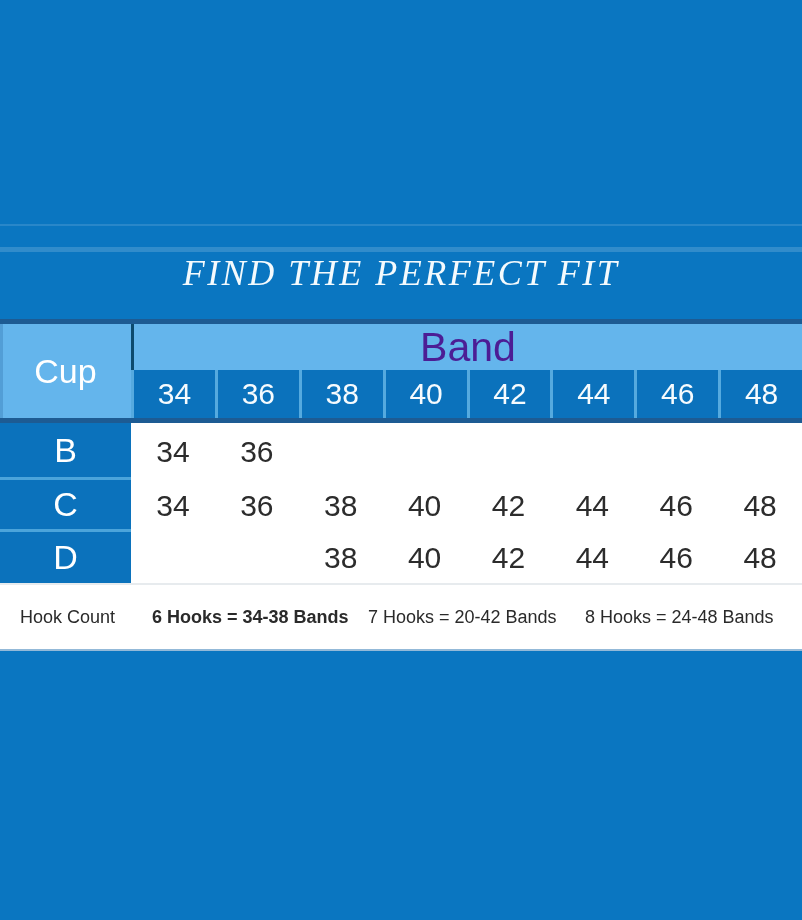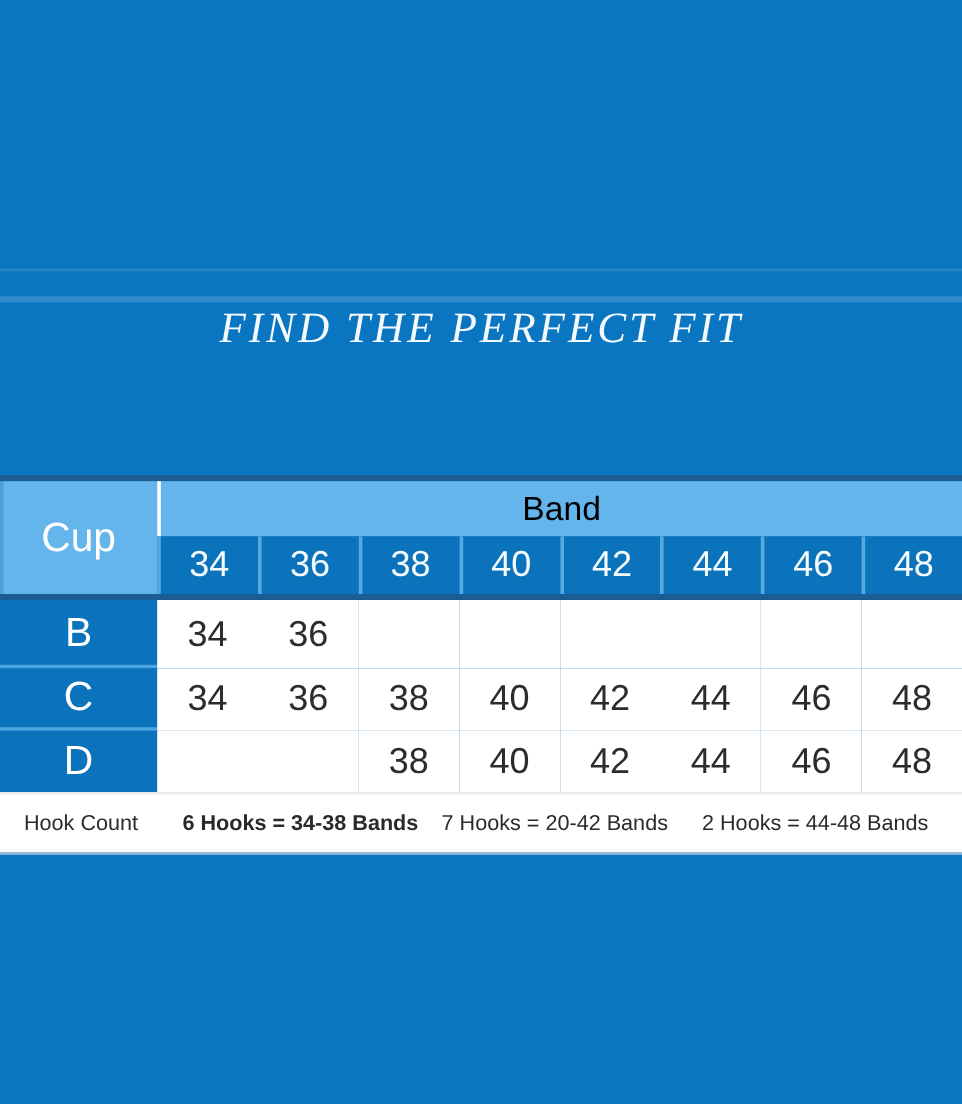--- a/index.html
+++ b/index.html
@@ -7,21 +7,21 @@
   body { font-family: "Liberation Sans", sans-serif; }
 
   .page {
     position: relative;
     width: 802px; height: 920px;
     background: #0A76C1;
     overflow: hidden;
   }
 
   
-  .hero { position: relative; width: 100%; height: 396px; }
+  .hero { position: relative; width: 100%; height: 319px; }
   .rule { position: absolute; left: 0; width: 100%; background: rgba(255,255,255,0.16); }
   .rule-1 { top: 224px; height: 2px; opacity: .8; }
   .rule-2 { top: 247px; height: 5px; }
   .page-title {
     position: absolute; top: 251px; left: 0; width: 100%;
     text-align: center;
     font-family: "Liberation Serif", "DejaVu Serif", serif;
     font-style: italic; font-weight: 500;
     font-size: 36px; line-height: 44px;
     letter-spacing: 2.5px;
@@ -38,23 +38,23 @@
   }
   .cell { display: flex; align-items: center; justify-content: center; }
   .cup-cell {
     grid-row: 1 / 3; grid-column: 1;
     background: #64B5EC; color: #FFFFFF;
     font-size: 34px;
     box-shadow: inset 3px 0 0 rgba(29,91,147,0.25);
   }
   .band-cell {
     grid-row: 1; grid-column: 2 / 10;
-    background: #64B5EC; color: #000000;
-    font-size: 28px;
-    border-left: 3px solid #ffffff;
+    background: #64B5EC; color: #4c1d95;
+    font-size: 41px;
+    border-left: 3px solid #0c4a6e;
   }
   .num-cell {
     grid-row: 2;
     background: #0B72BC; color: #F6FBFE;
     font-size: 30px;
     border-left: 3px solid #55AADF;
   }
 
   .grid-body { grid-template-rows: 57px 52px 51px; }
   .cup-row {
@@ -62,21 +62,21 @@
     font-size: 34px;
   }
   .cup-row.has-divider { border-bottom: 3px solid #4BA4DB; }
   .data-cell {
     background: #FFFFFF; color: #2C2C2C;
     font-size: 30px;
   }
 
   
   .hook-row {
-    position: relative; width: 802px; height: 52px;
+    position: relative; width: 802px; height: 68px;
     background: #FFFFFF;
     border-top: 2px solid #E7EBEE;
     border-bottom: 2px solid #93B9D8;
     color: #2A2A2A;
     font-size: 18px;
   }
   .hook-row span {
     position: absolute; top: 50%; transform: translateY(-50%);
     white-space: nowrap;
   }
@@ -142,18 +142,18 @@
     <div class="cell data-cell">42</div>
     <div class="cell data-cell">44</div>
     <div class="cell data-cell">46</div>
     <div class="cell data-cell">48</div>
   </div>
 
   <div class="hook-row">
     <span class="hook-label">Hook Count</span>
     <span class="hook-item-0">6 Hooks = 34-38 Bands</span>
     <span class="hook-item-1">7 Hooks = 20-42 Bands</span>
-    <span class="hook-item-2">2 Hooks = 44-48 Bands</span>
+    <span class="hook-item-2">8 Hooks = 24-48 Bands</span>
   </div>
 
   <div class="bottom"></div>
 
 </div>
 
 </body></html>

